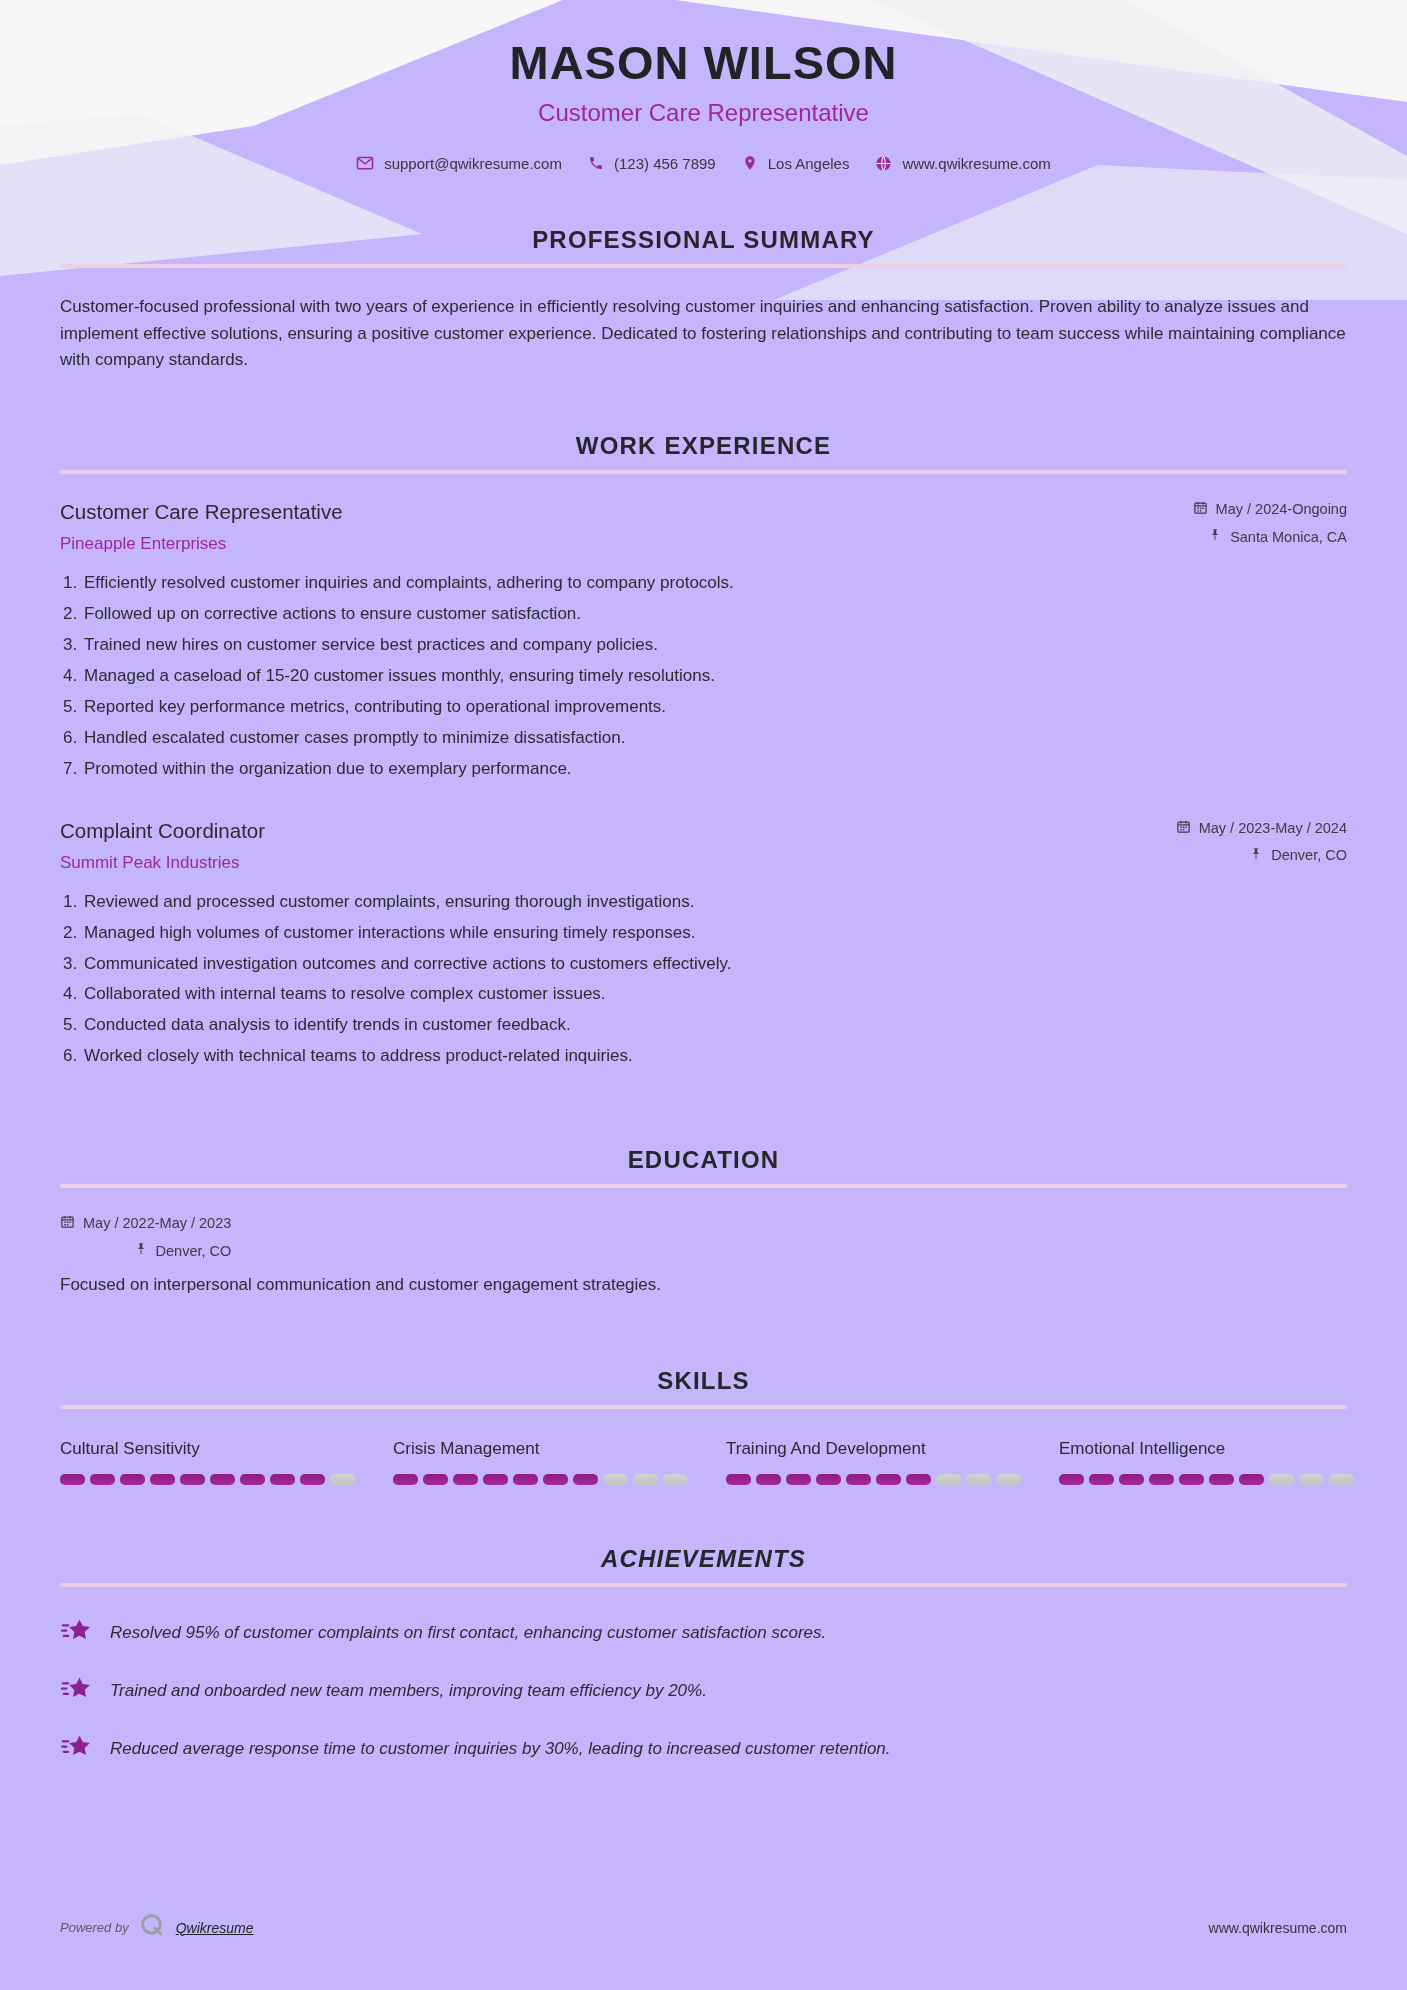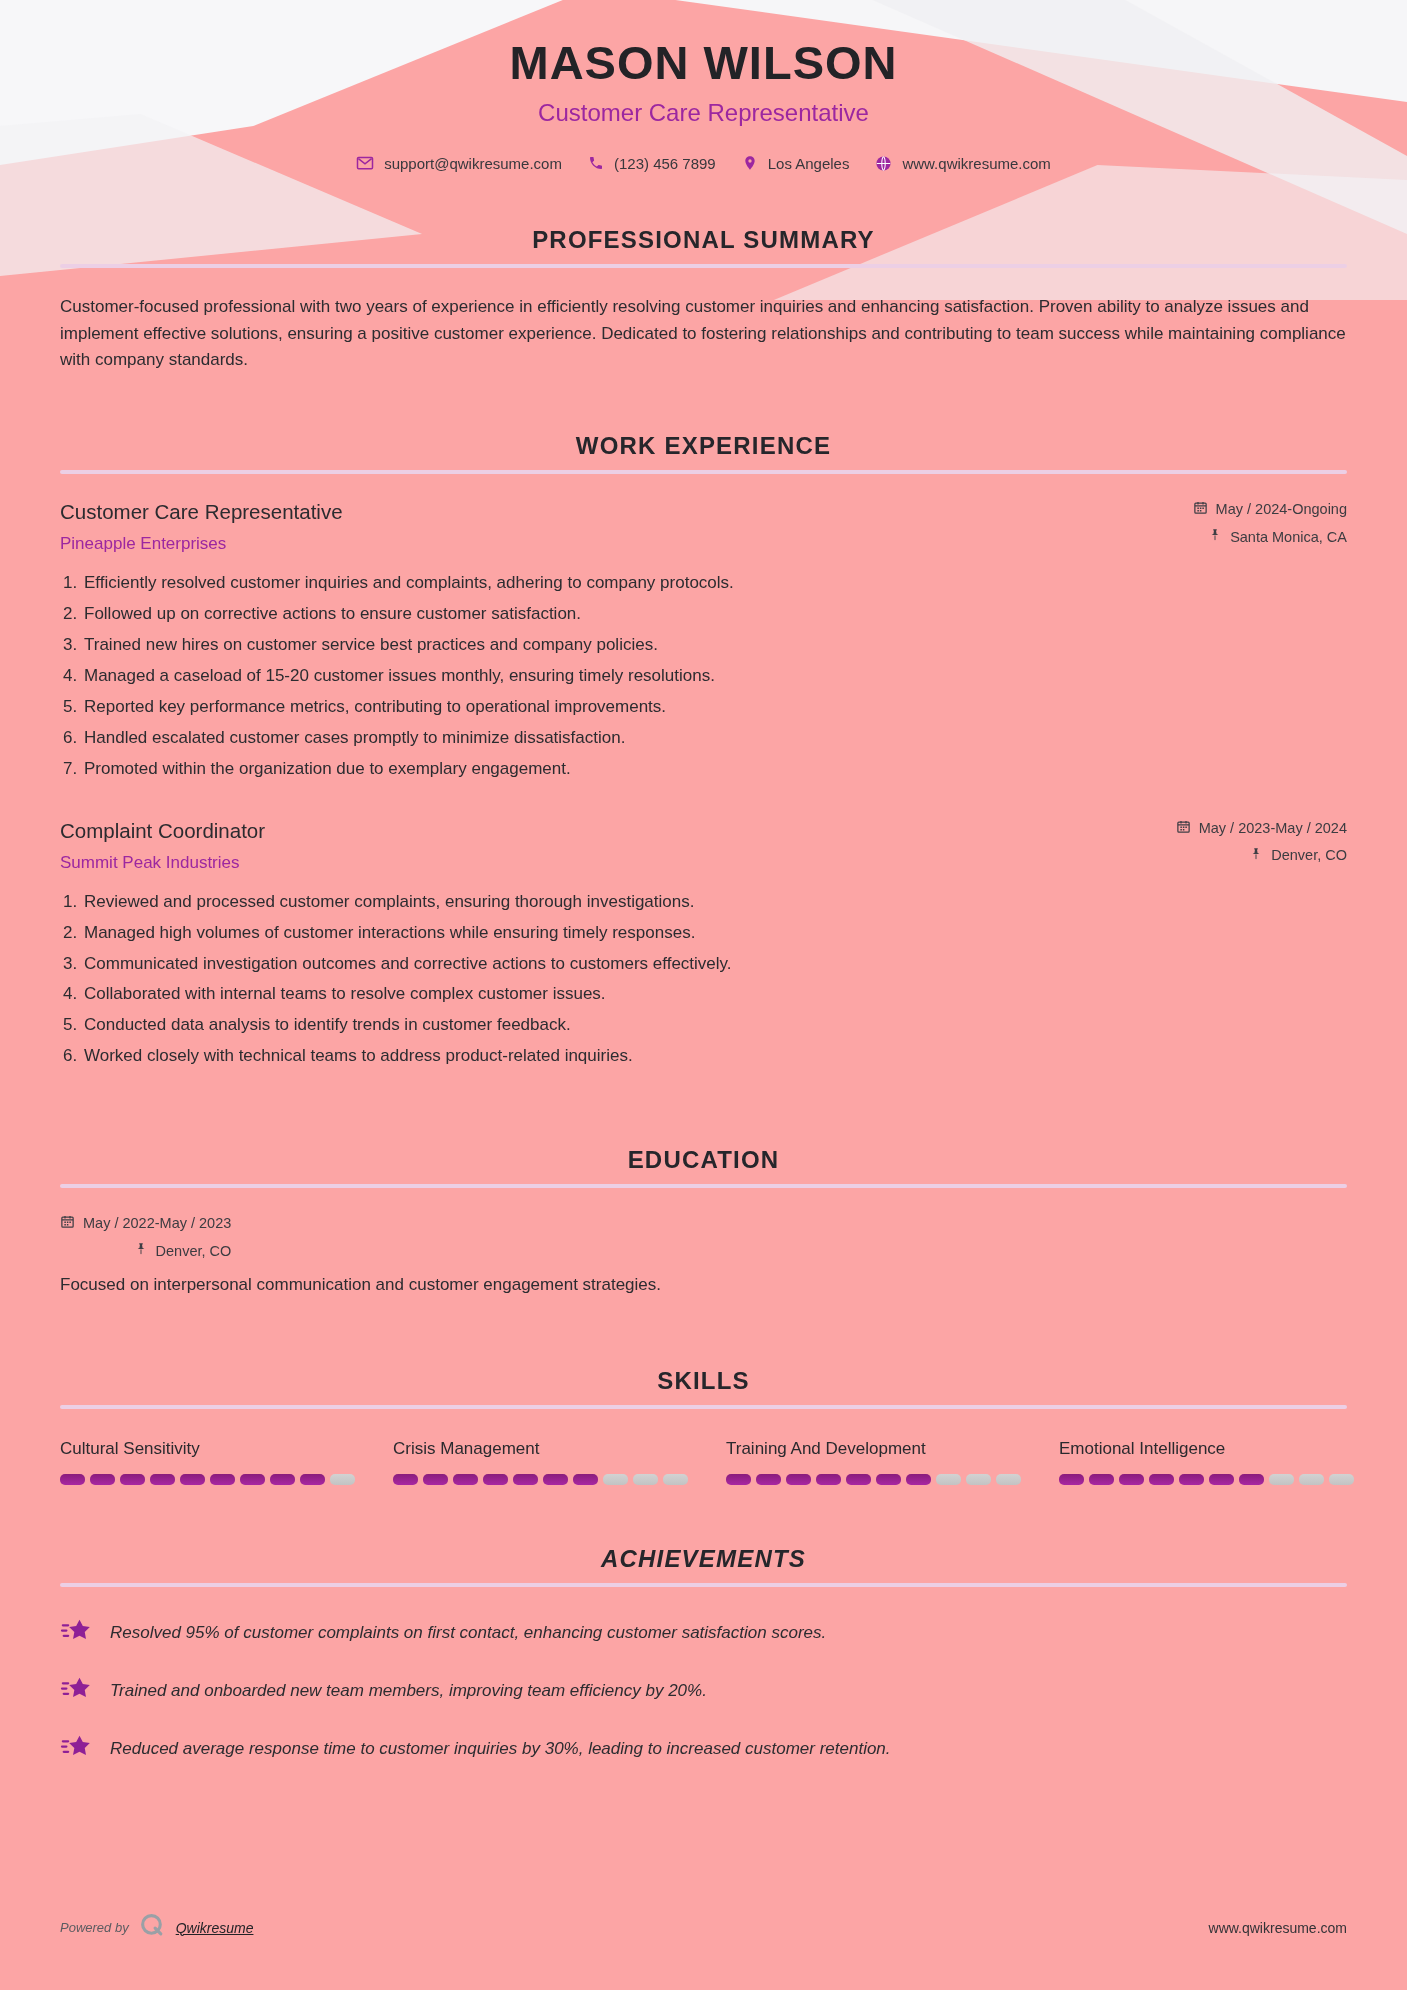--- a/index.html
+++ b/index.html
@@ -1,21 +1,21 @@
 <!DOCTYPE html>
 <html><head>
 <meta charset="utf-8">
 <style>
   * { box-sizing: border-box; }
   html, body { margin: 0; padding: 0; background: #e9e9e9; }
   .page {
     position: relative;
     width: 1407px; height: 1990px;
     margin: 0 auto;
-    background: #fca5a5;
+    background: #c4b5fd;
     font-family: "Liberation Sans", sans-serif;
     color: #2f2f33;
     overflow: hidden;
   }
   
   .header-bg { position: absolute; top: 0; left: 0; width: 100%; height: 300px; overflow: hidden; pointer-events: none; }
   .header-bg .poly { position: absolute; inset: 0; }
   .p1 { background: #f6f6f8; clip-path: polygon(48% 0, 100% 0, 100% 34%); }
   .p2 { background: #f0f0f3; clip-path: polygon(62% 0, 80% 0, 100% 52%, 100% 78%); opacity:.8; }
   .p3 { background: #f7f7f9; clip-path: polygon(0 0, 40% 0, 18% 42%, 0 55%); }
@@ -169,21 +169,21 @@
             </div>
           </div>
         </div>
         <ol class="bullets">
             <li>Efficiently resolved customer inquiries and complaints, adhering to company protocols.</li>
             <li>Followed up on corrective actions to ensure customer satisfaction.</li>
             <li>Trained new hires on customer service best practices and company policies.</li>
             <li>Managed a caseload of 15-20 customer issues monthly, ensuring timely resolutions.</li>
             <li>Reported key performance metrics, contributing to operational improvements.</li>
             <li>Handled escalated customer cases promptly to minimize dissatisfaction.</li>
-            <li>Promoted within the organization due to exemplary engagement.</li>
+            <li>Promoted within the organization due to exemplary performance.</li>
           </ol>
       </div>
 
       <div class="job">
         <div class="job-head">
           <div class="job-left">
             <div class="job-title">Complaint Coordinator</div>
             <div class="job-company">Summit Peak Industries</div>
           </div>
           <div class="job-meta">

